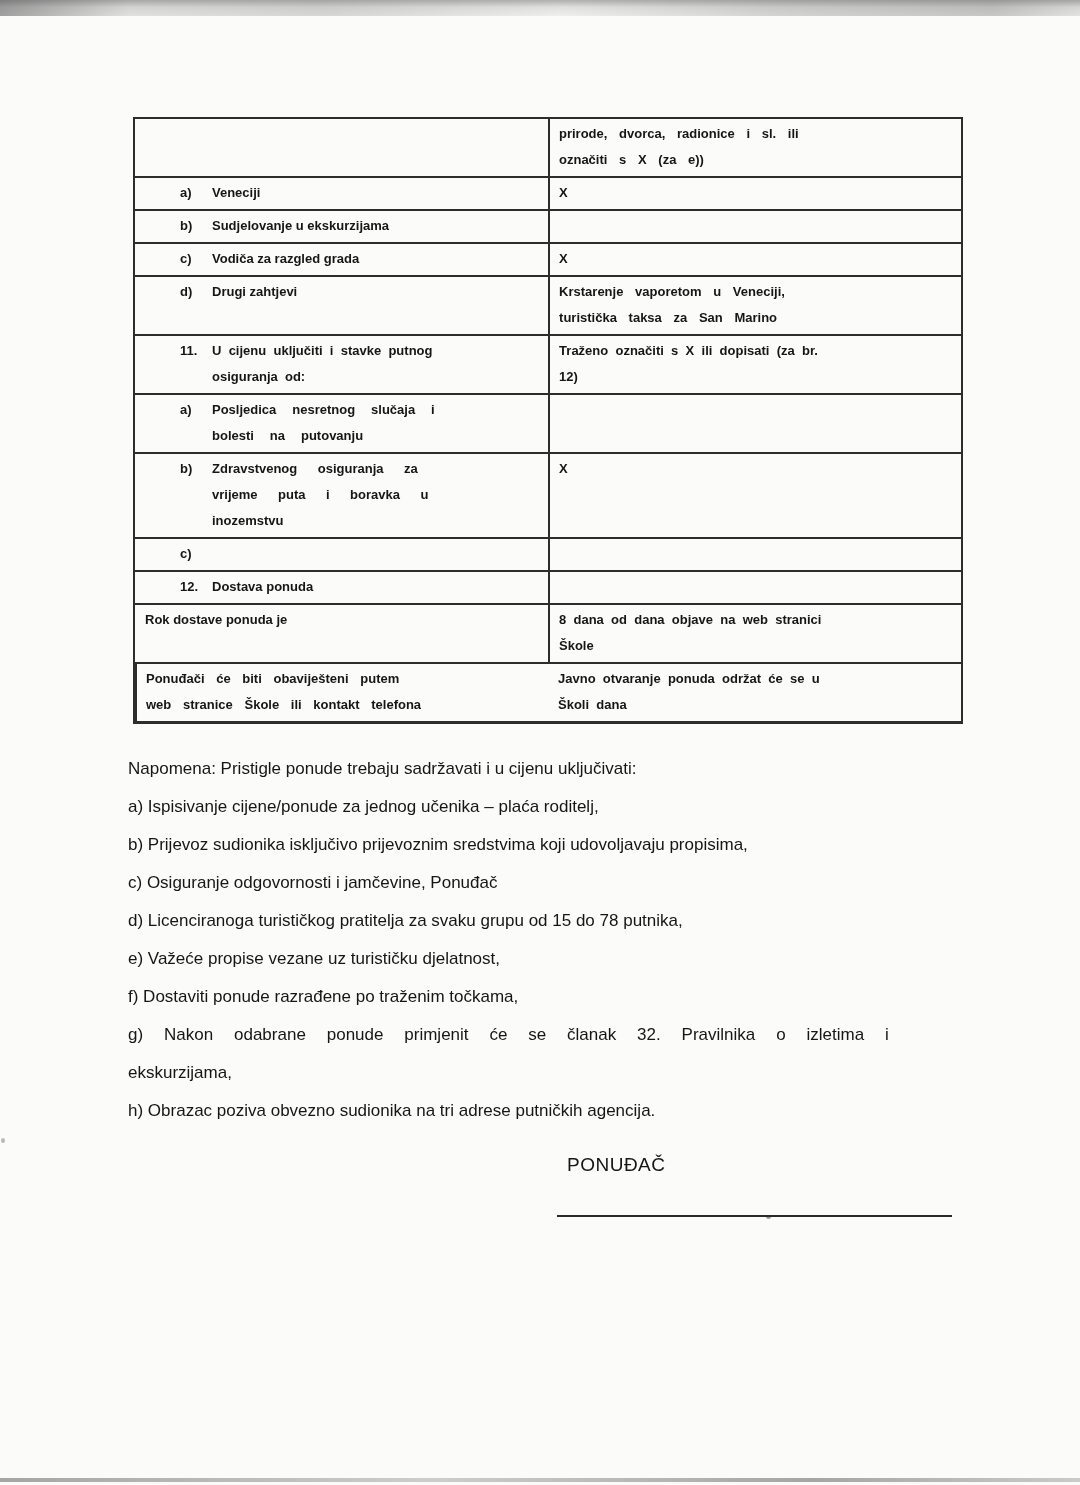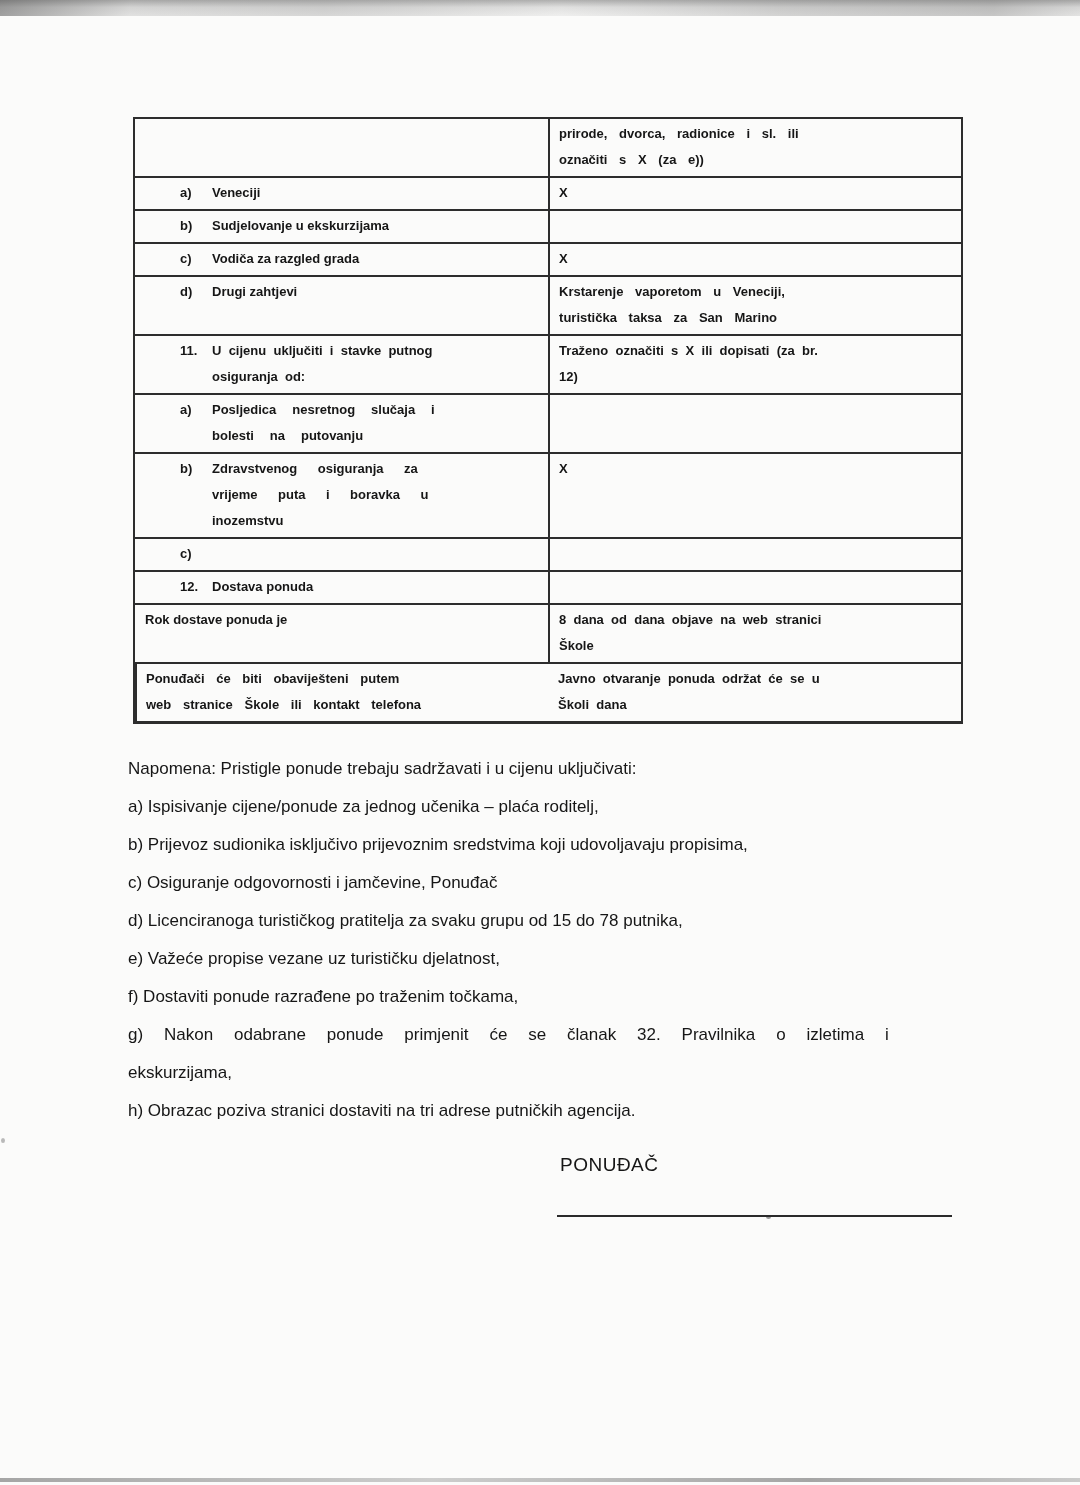--- a/index.html
+++ b/index.html
@@ -51,21 +51,21 @@
   .w3 { word-spacing: 0.95em; }
   .w4 { word-spacing: 1.30em; }
 
   
   .notes { margin-top: 26px; font-size: 17px; line-height: 38px; width: 828px; }
   .note-line { white-space: pre-line; }
   .note-line.w3 { word-spacing: 0.95em; }
 
   
   .sig-block { margin-top: 21px; margin-left: 429px; width: 398px; }
-  .sig-label { font-size: 19px; line-height: 28px; letter-spacing: 0.5px; margin-left: 3px; }
+  .sig-label { font-size: 19px; line-height: 28px; letter-spacing: 0.5px; margin-left: 10px; }
   .sig-line  { margin-top: 36px; width: 395px; border-top: 2px solid #2a2a2a; height: 0; }
 </style>
 </head>
 <body>
 
 <div class="scan-top"></div>
 <div class="scan-bottom"></div>
 <div class="speck-1"></div>
 <div class="speck-2"></div>
 
@@ -183,21 +183,21 @@
   <div class="notes">
     <div class="note-line">Napomena: Pristigle ponude trebaju sadržavati i u cijenu uključivati:</div>
     <div class="note-line">a) Ispisivanje cijene/ponude za jednog učenika – plaća roditelj,</div>
     <div class="note-line">b) Prijevoz sudionika isključivo prijevoznim sredstvima koji udovoljavaju propisima,</div>
     <div class="note-line">c) Osiguranje odgovornosti i jamčevine, Ponuđač</div>
     <div class="note-line">d) Licenciranoga turističkog pratitelja za svaku grupu od 15 do 78 putnika,</div>
     <div class="note-line">e) Važeće propise vezane uz turističku djelatnost,</div>
     <div class="note-line">f) Dostaviti ponude razrađene po traženim točkama,</div>
     <div class="note-line w3">g) Nakon odabrane ponude primjenit će se članak 32. Pravilnika o izletima i
 ekskurzijama,</div>
-    <div class="note-line">h) Obrazac poziva stranici dostaviti na tri adrese putničkih agencija.</div>
+    <div class="note-line">h) Obrazac poziva obvezno sudionika na tri adrese putničkih agencija.</div>
   </div>
 
   <div class="sig-block">
     <div class="sig-label">PONUĐAČ</div>
     <div class="sig-line"></div>
   </div>
 
 </div>
 
 </body></html>

